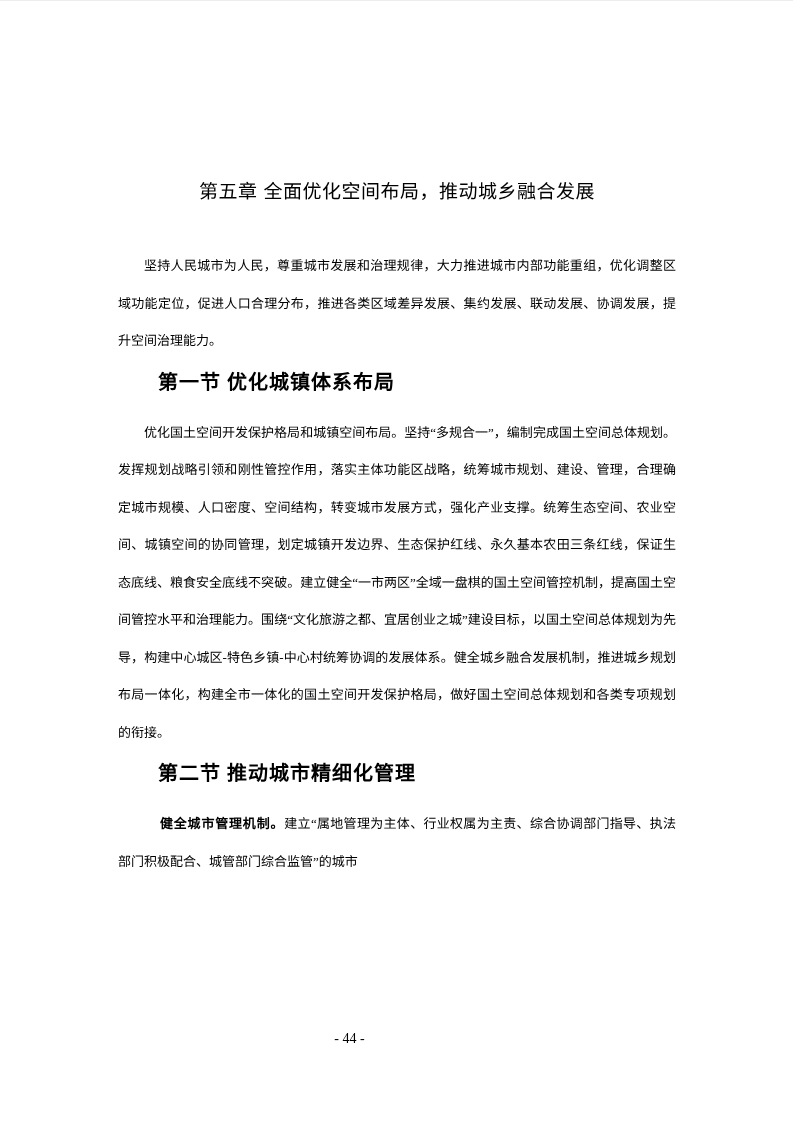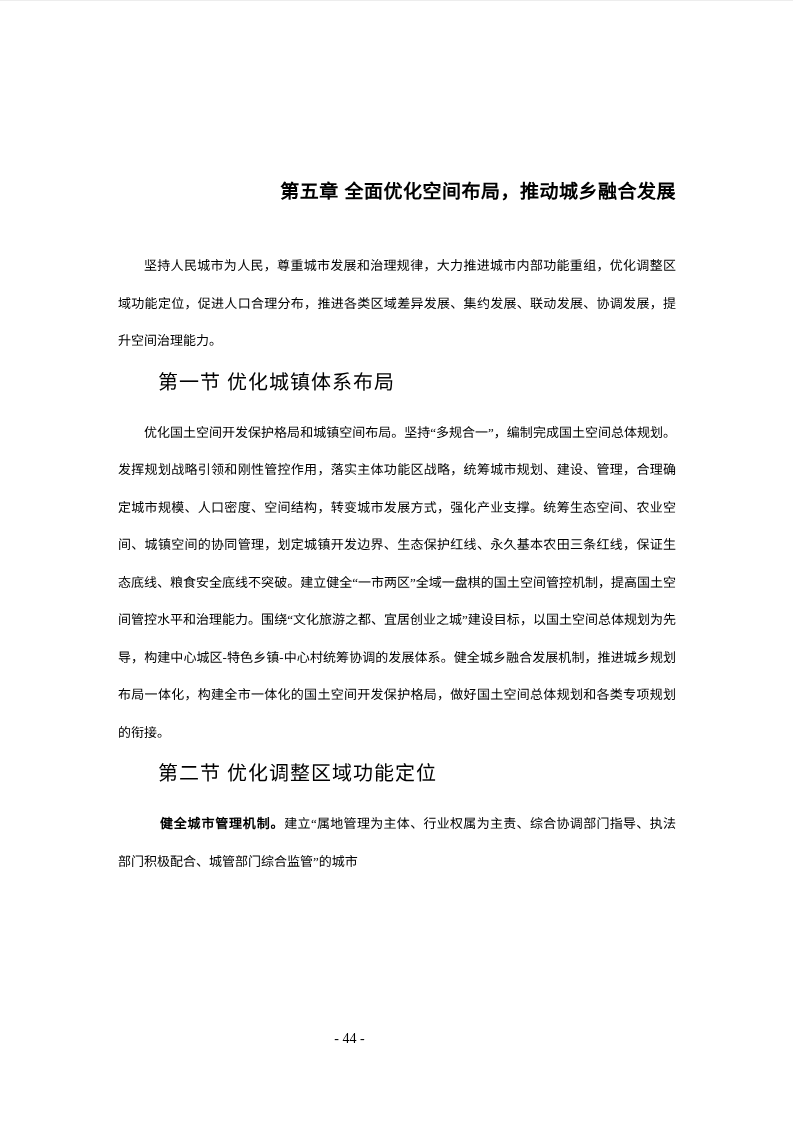--- a/index.html
+++ b/index.html
@@ -21,42 +21,42 @@
   }
   .content {
     position: absolute;
     left: 118px;
     top: 0;
     width: 558px;
   }
   .chapter-title {
     margin: 177px 0 16px 0;
     font-family: "Liberation Sans", "DejaVu Sans", sans-serif;
-    font-weight: bold;
+    font-weight: normal;
     font-size: 19px;
     line-height: 27px;
-    text-align: right;
+    text-align: center;
     letter-spacing: 0.5px;
     white-space: nowrap;
   }
   p.body-para {
     margin: 0;
     font-size: 13px;
     line-height: 37.5px;
     text-align: justify;
     text-justify: inter-ideograph;
     text-indent: 2em;
     word-break: break-all;
   }
   .intro-para {
     margin-top: 42px !important;
   }
   .section-heading {
     margin: 4px 0 0 0;
-    font-weight: normal;
+    font-weight: bold;
     font-size: 20px;
     line-height: 36px;
     text-indent: 2em;
     font-family: "Liberation Serif", "DejaVu Serif", serif;
     letter-spacing: 1px;
     white-space: nowrap;
   }
   .after-heading {
     margin-top: 14px !important;
   }
@@ -84,20 +84,20 @@
   <div class="content">
 
     <h1 class="chapter-title">第五章 全面优化空间布局，推动城乡融合发展</h1>
 
     <p class="body-para intro-para">坚持人民城市为人民，尊重城市发展和治理规律，大力推进城市内部功能重组，优化调整区域功能定位，促进人口合理分布，推进各类区域差异发展、集约发展、联动发展、协调发展，提升空间治理能力。</p>
 
     <h2 class="section-heading">第一节 优化城镇体系布局</h2>
 
     <p class="body-para after-heading">优化国土空间开发保护格局和城镇空间布局。坚持“多规合一”，编制完成国土空间总体规划。发挥规划战略引领和刚性管控作用，落实主体功能区战略，统筹城市规划、建设、管理，合理确定城市规模、人口密度、空间结构，转变城市发展方式，强化产业支撑。统筹生态空间、农业空间、城镇空间的协同管理，划定城镇开发边界、生态保护红线、永久基本农田三条红线，保证生态底线、粮食安全底线不突破。建立健全“一市两区”全域一盘棋的国土空间管控机制，提高国土空间管控水平和治理能力。围绕“文化旅游之都、宜居创业之城”建设目标，以国土空间总体规划为先导，构建中心城区-特色乡镇-中心村统筹协调的发展体系。健全城乡融合发展机制，推进城乡规划布局一体化，构建全市一体化的国土空间开发保护格局，做好国土空间总体规划和各类专项规划的衔接。</p>
 
-    <h2 class="section-heading">第二节 优化调整区域功能定位</h2>
+    <h2 class="section-heading">第二节 推动城市精细化管理</h2>
 
     <p class="body-para after-heading"><b class="lead-bold">健全城市管理机制。</b><span>建立“属地管理为主体、行业权属为主责、综合协调部门指导、执法部门积极配合、城管部门综合监管”的城市</span></p>
 
   </div>
 
   <div class="page-number">- 44 -</div>
 </div>
 
 </body></html>

